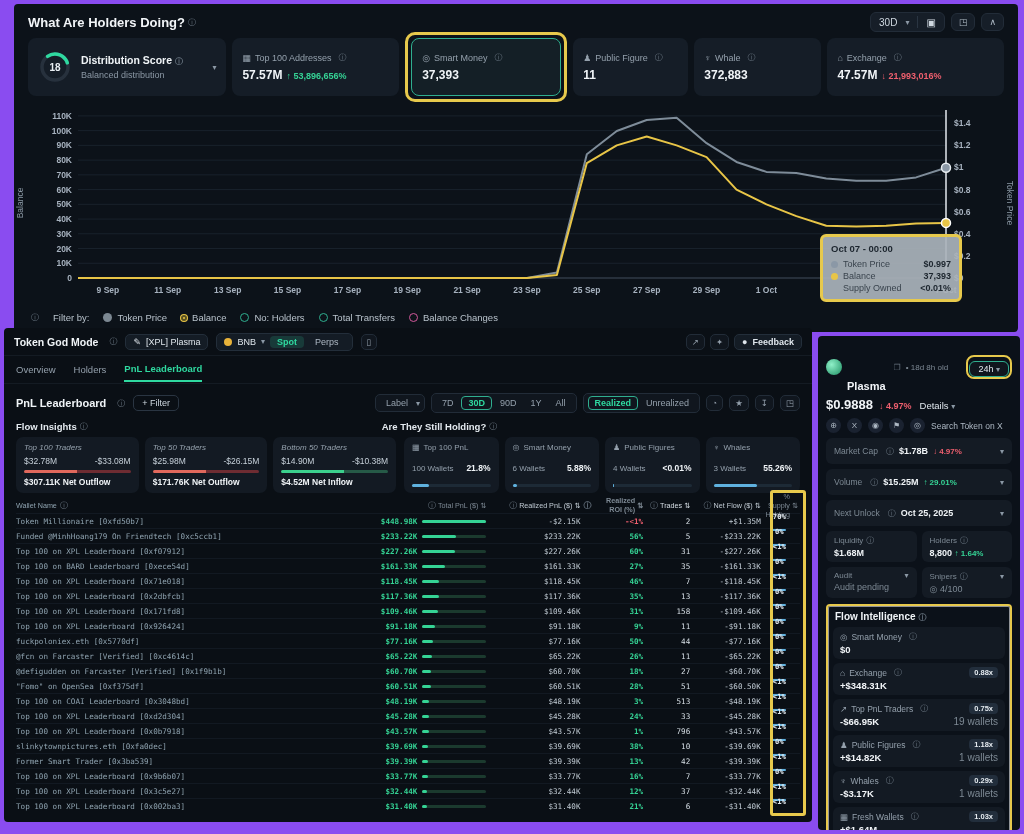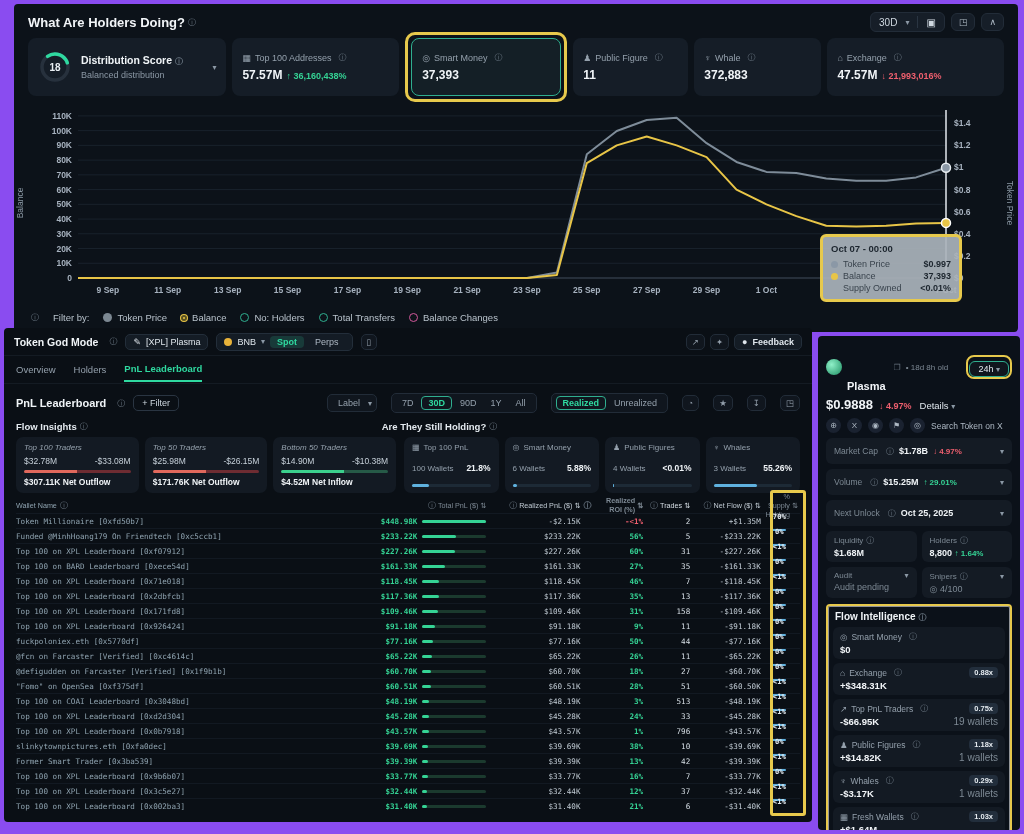--- a/index.html
+++ b/index.html
@@ -61,21 +61,21 @@
   .spot { background:rgba(47,217,160,.16); color:#2fd9a0; border-radius:4px; padding:1px 7px; font-size:9px; font-weight:bold; }
   .perps { color:#aeb9c4; font-size:9px; padding:1px 6px; }
   .gm-right { margin-left:auto; display:flex; gap:5px; align-items:center; }
   .gm-tabs { display:flex; gap:18px; height:28px; align-items:center; padding:0 12px; border-bottom:1px solid #141b23; font-size:9.5px; }
   .gm-tab { color:#94a0ac; padding:6px 0; }
   .gm-tab.active { color:#2fd9a0; font-weight:bold; border-bottom:2px solid #2fd9a0; }
   .gm-body { padding:6px 12px 0; }
   .pnl-row { display:flex; align-items:center; height:26px; gap:8px; }
   .pnl-title { font-size:11px; font-weight:bold; color:#f0f4f7; }
   .filter-btn { border:1px solid #2a3542; border-radius:5px; padding:2px 8px; font-size:9px; color:#cfd8e0; }
-  .pnl-controls { margin-left:auto; display:flex; gap:14px; align-items:center; font-size:9px;justify-content:flex-end; }
+  .pnl-controls { margin-left:auto; display:flex; gap:6px; align-items:center; font-size:9px;justify-content:flex-end; }
   .seg { display:flex; align-items:center; background:#10161e; border:1px solid #222c38; border-radius:5px; padding:2px 4px; gap:2px; }
   .seg .opt { padding:1px 6px; color:#94a0ac; border-radius:4px; }
   .seg .opt.on { border:1px solid #2fae8f; color:#2fd9a0; font-weight:bold; }
   .mini-ico { border:1px solid #222c38; background:#10161e; border-radius:5px; padding:2px 5px; font-size:8.5px; color:#94a0ac; }
   .headings { display:flex; height:16px; align-items:center; margin-top:2px; }
   .heading { font-size:9.5px; font-weight:bold; color:#e4eaef; }
   .headings .h2 { margin-left:calc(50% - 98px); }
   .cards-row { display:flex; gap:8px; margin-top:3px; height:56px; }
   .flow-cards { display:flex; gap:6px; width:calc(50% - 12px); }
   .hold-cards { display:flex; gap:6px; flex:1; }
@@ -180,21 +180,21 @@
       </div>
       <span class="chev">▾</span>
     </div>
 
     <div class="scard-top w-top100">
       <div class="lbl">
           <span>▦</span>
           <span>Top 100 Addresses</span>
           <span class="info">ⓘ</span>
         </div>
-      <div class="val"><span>57.57M</span><span class="chg green">↑ 36,160,438%</span></div>
+      <div class="val"><span>57.57M</span><span class="chg green">↑ 53,896,656%</span></div>
     </div>
 
     <div class="hl-wrap">
       <div class="scard-top">
         <div class="lbl">
             <span>◎</span>
             <span>Smart Money</span>
             <span class="info">ⓘ</span>
           </div>
         <div class="val"><span>37,393</span></div>

